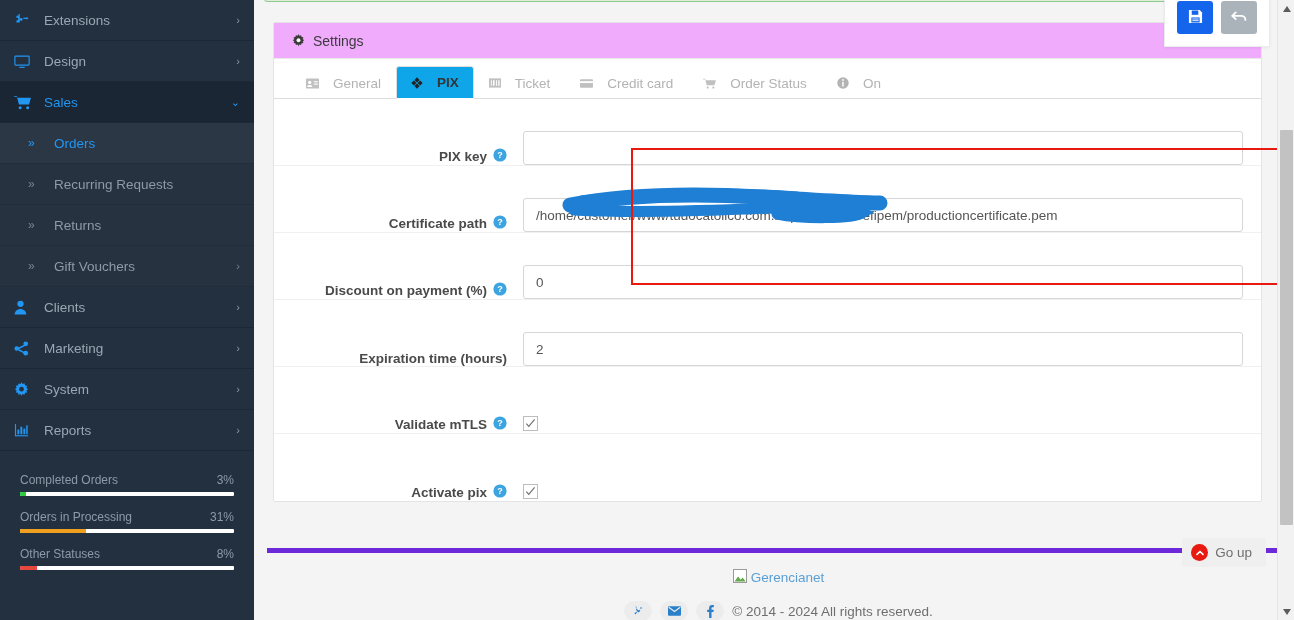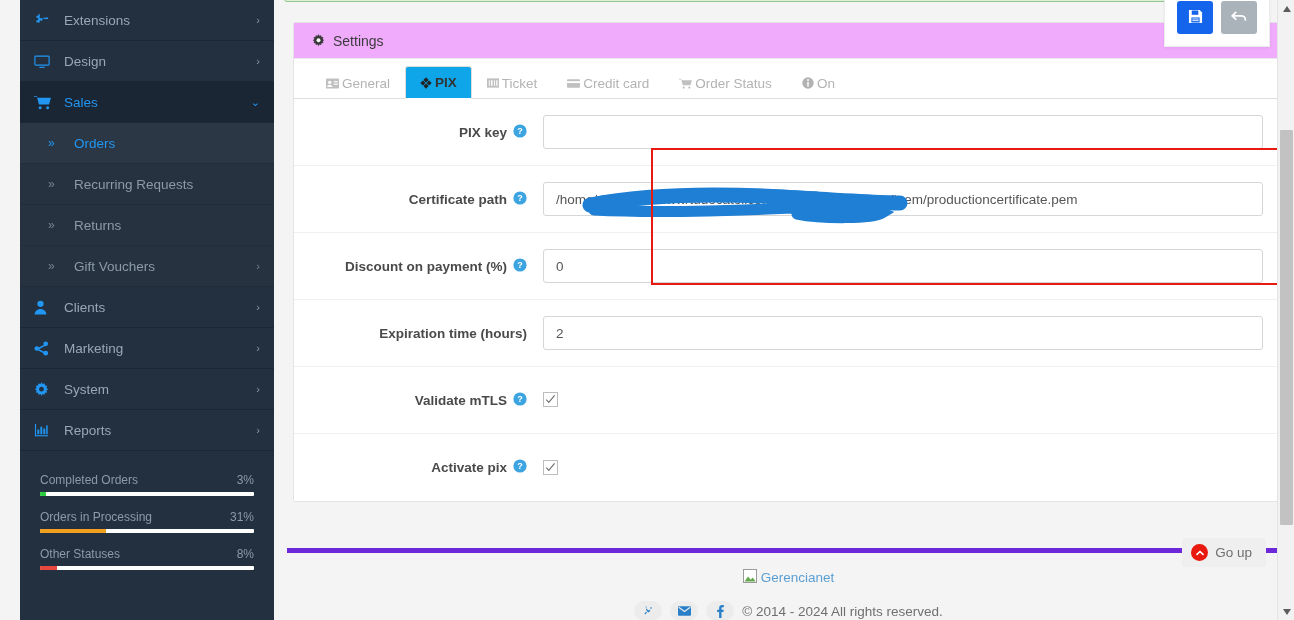--- a/index.html
+++ b/index.html
@@ -1,21 +1,21 @@
 <!DOCTYPE html>
 <html><head>
 <meta charset="utf-8">
 <style>
   * { box-sizing: border-box; margin: 0; padding: 0; }
   html, body {
     width: 1294px; height: 620px;
     font-family: "Liberation Sans", sans-serif;
     background: #f4f4f4; overflow: hidden;
   }
-  #app { position: relative; width: 1294px; height: 620px; display: flex; padding-left: 20px; }
+  #app { position: relative; width: 1294px; height: 620px; display: flex; }
 
   
   #sidebar {
     width: 254px; height: 620px; flex: 0 0 254px;
     background: #23303f; overflow: hidden; position: relative;
   }
   .nav-item {
     display: flex; align-items: center;
     height: 41px; padding: 0 14px;
     border-bottom: 1px solid #1c2836;
@@ -77,37 +77,37 @@
   }
   #panel-head .gear { margin-right: 8px; display: inline-flex; }
 
   
   #tabs {
     display: flex; align-items: flex-end; height: 40px;
     padding-left: 17px; border-bottom: 1px solid #ddd;
     background: #fff;
   }
   .tab {
-    display: flex; align-items: center; gap: 3px;
+    display: flex; align-items: center; gap: 14px;
     height: 33px; padding: 0 14px;
     font-size: 13.5px; color: #b3b3b3; cursor: pointer;
     border: 1px solid transparent; border-bottom: none;
     position: relative; top: 1px;
   }
   .tab.sel {
     color: #333; font-weight: bold;
     background: #0ea5e9; border-color: #ddd; border-bottom: 1px solid #fff;
     border-radius: 3px 3px 0 0;
   }
   .tab .tico { display: inline-flex; align-items: center; }
 
   
   #form { padding: 0; }
   .frow {
-    display: flex; align-items: center; min-height: 67px;
+    display: flex; align-items: flex-end; min-height: 67px;
     border-bottom: 1px solid #f0f0f0; padding: 0 18px;
   }
   .frow:last-child { border-bottom: none; }
   .flabel {
     width: 231px; flex: 0 0 231px; text-align: right;
     padding-right: 16px; font-size: 13.5px; font-weight: bold;
     color: #4a4a4a; display: flex; align-items: center;
     justify-content: flex-end; gap: 6px;
   }
   .fctl { flex: 1 1 auto; }

